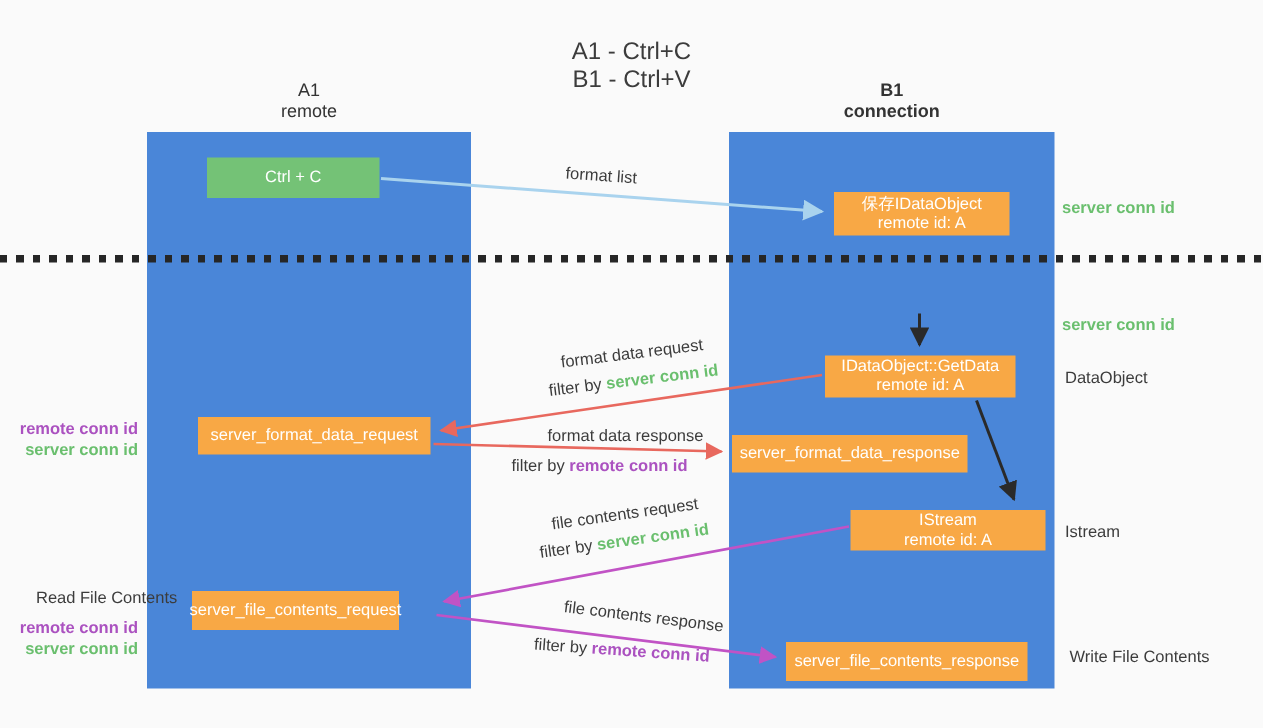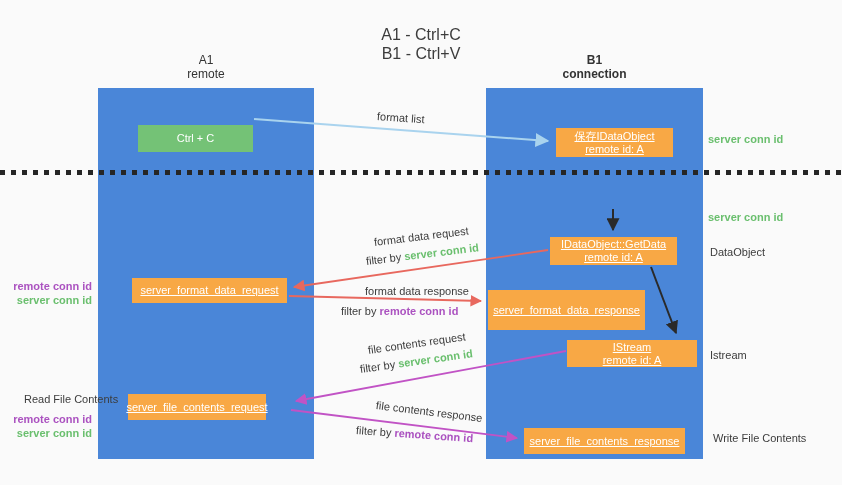--- a/index.html
+++ b/index.html
@@ -26,21 +26,21 @@
   .column{position:absolute;top:88px;height:371px;background:var(--column-blue);z-index:1;}
   .column.a1{left:98px;width:216px;}
   .column.b1{left:486px;width:217px;}
 
   .divider{position:absolute;left:0;top:170px;width:842px;height:5px;z-index:3;
     background:repeating-linear-gradient(90deg,#262626 0 5px,transparent 5px 11px);}
 
   .node{position:absolute;z-index:2;display:flex;flex-direction:column;align-items:center;justify-content:center;
     color:#fff;font-size:11px;line-height:13px;text-align:center;}
   .node.green{background:var(--box-green);}
-  .node.orange{background:var(--box-orange);text-decoration:underline;}
+  .node.orange{background:var(--box-orange);}
 
   svg.arrows{position:absolute;left:0;top:0;z-index:3;pointer-events:none;}
   .st-blue{stroke:var(--arrow-lightblue);stroke-width:2;fill:none;}
   .st-black{stroke:#2a2a2a;stroke-width:2;fill:none;}
   .st-red{stroke:var(--arrow-red);stroke-width:1.8;fill:none;}
   .st-magenta{stroke:var(--arrow-magenta);stroke-width:1.8;fill:none;}
   .mk-blue{fill:var(--arrow-lightblue);}
   .mk-black{fill:#2a2a2a;}
   .mk-red{fill:var(--arrow-red);}
   .mk-magenta{fill:var(--arrow-magenta);}
@@ -70,40 +70,40 @@
   <div class="lane-header b1">
     <div>B1</div>
     <div>connection</div>
   </div>
 
   <div class="column a1"></div>
   <div class="column b1"></div>
 
   <div class="divider"></div>
 
-  <div class="node green" style="left:138px;top:105px;width:115px;height:27px;margin-top:20px;">
+  <div class="node green" style="left:138px;top:105px;width:115px;height:27px;">
     <span>Ctrl + C</span>
   </div>
 
   <div class="node orange" style="left:556px;top:128px;width:117px;height:29px;">
     <span>保存IDataObject</span>
     <span>remote id: A</span>
   </div>
 
 
   <div class="node orange" style="left:550px;top:237px;width:127px;height:28px;">
     <span>IDataObject::GetData</span>
     <span>remote id: A</span>
   </div>
 
   <div class="node orange" style="left:132px;top:278px;width:155px;height:25px;">
     <span>server_format_data_request</span>
   </div>
 
-  <div class="node orange" style="left:488px;top:290px;width:157px;height:40px;">
+  <div class="node orange" style="left:488px;top:290px;width:157px;height:25px;">
     <span>server_format_data_response</span>
   </div>
 
   <div class="node orange" style="left:567px;top:340px;width:130px;height:27px;">
     <span>IStream</span>
     <span>remote id: A</span>
   </div>
 
   <div class="node orange" style="left:128px;top:394px;width:138px;height:26px;">
     <span>server_file_contents_request</span>

